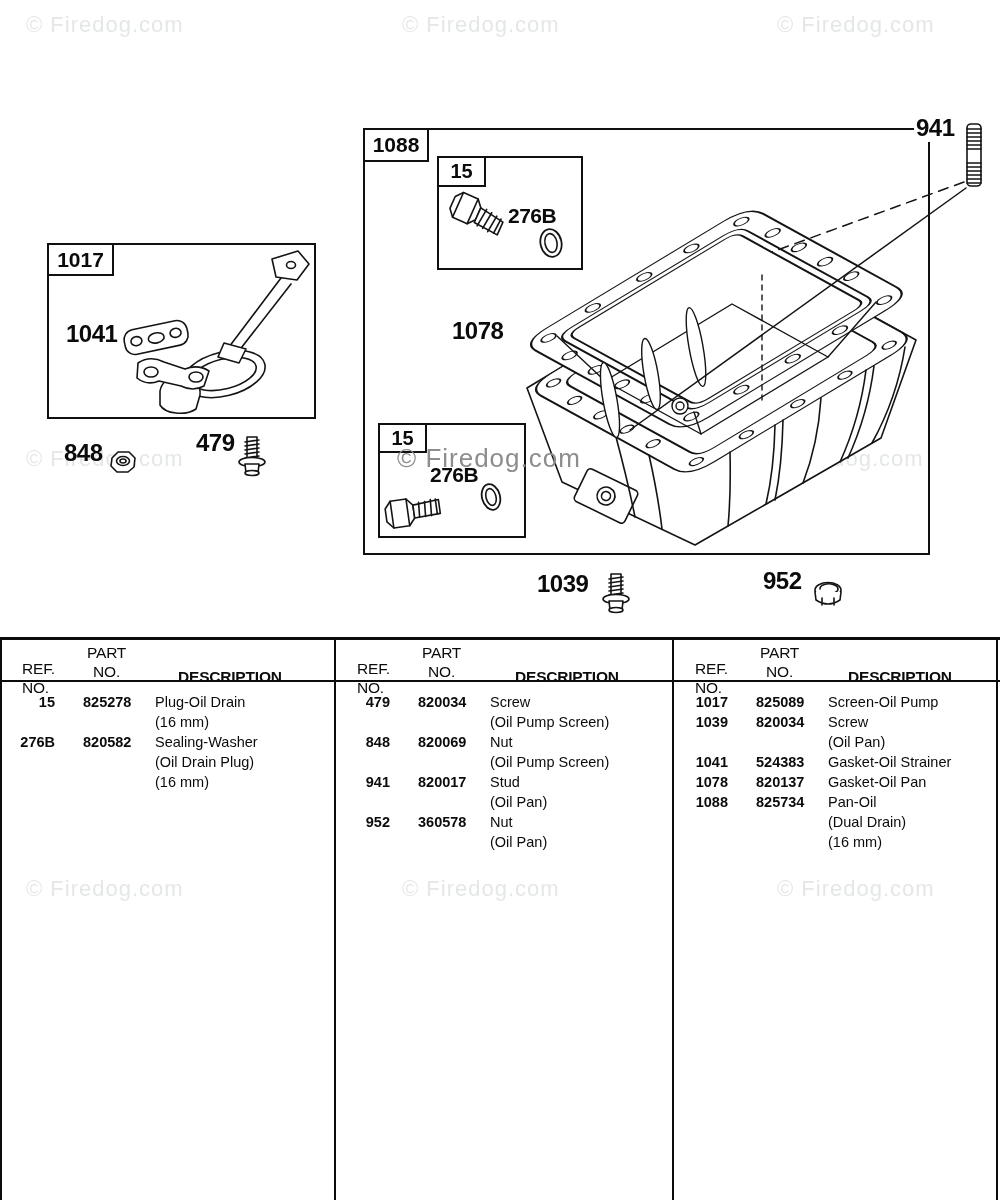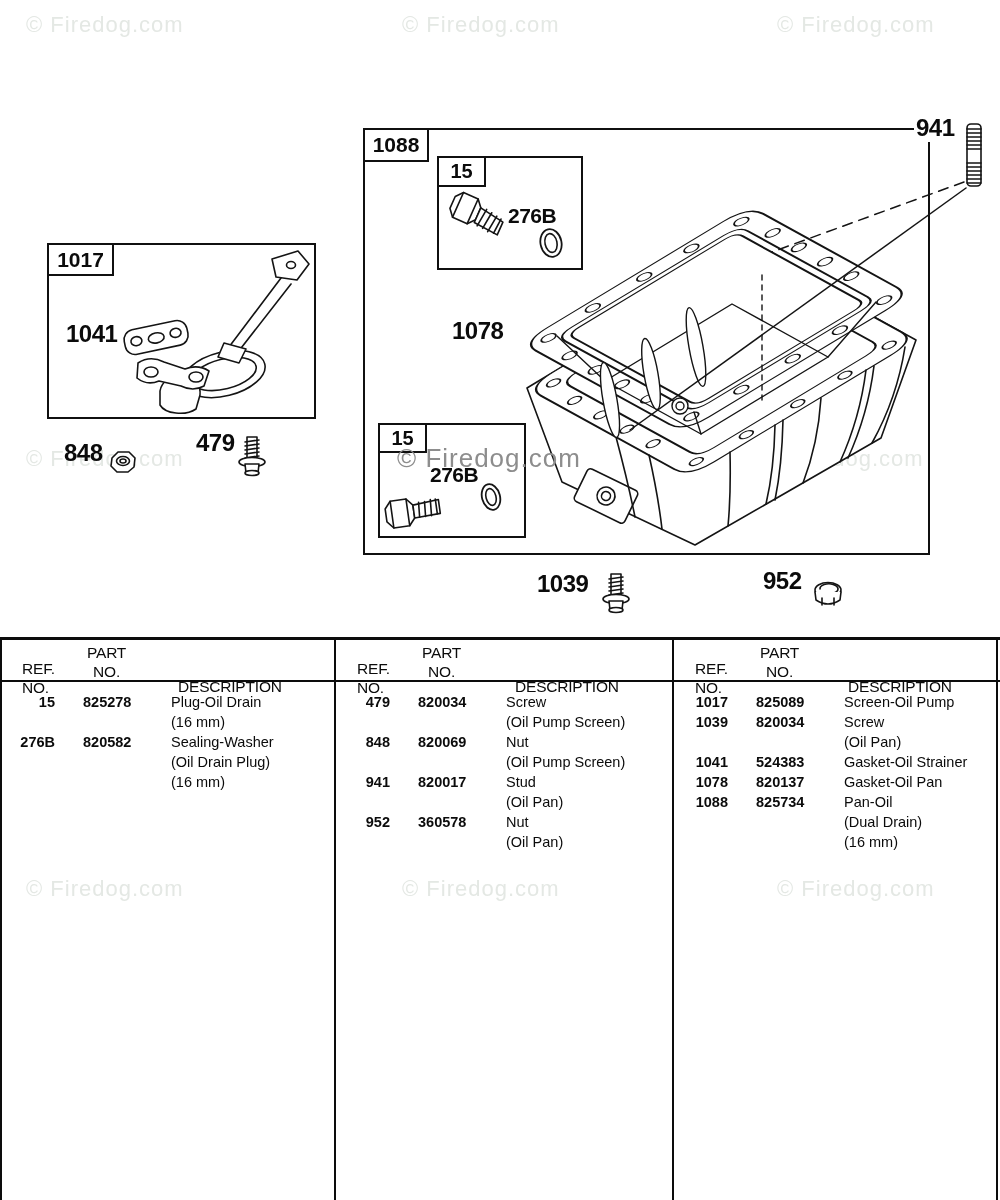--- a/index.html
+++ b/index.html
@@ -15,26 +15,26 @@
   .cal-big{font-size:24px;}
   .cal-med{font-size:21px;}
   .onwhite{background:#fff;padding:0 2px;}
   
   .tline{position:absolute;background:#0c0c0c;z-index:5;}
   .thead{position:absolute;z-index:6;font-size:15.5px;letter-spacing:-0.2px;}
   .thead .h-ref{position:absolute;top:16px;}
   .thead .h-ref div{line-height:19px;}
   .thead .h-part{position:absolute;top:0;}
   .thead .h-part div{line-height:19px;text-align:center;}
-  .thead .h-desc{position:absolute;top:35px;}
+  .thead .h-desc{position:absolute;top:25px;font-weight:bold;}
   .tcol{position:absolute;z-index:6;}
   .trow{display:flex;align-items:flex-start;font-size:14.5px;line-height:20px;}
   .tref{width:55px;text-align:right;font-weight:bold;flex:none;}
   .tpart{width:62px;margin-left:28px;font-weight:bold;flex:none;}
-  .tdesc{margin-left:26px;}
+  .tdesc{margin-left:10px;}
 </style>
 </head>
 <body>
 
 <div class="page">
 
   <div class="wm wm-light" style="left: 26px; top: 12px; color: rgb(228, 232, 228);">© Firedog.com</div>
   <div class="wm wm-light" style="left: 402px; top: 12px; color: rgb(228, 232, 228);">© Firedog.com</div>
   <div class="wm wm-light" style="left: 777px; top: 12px; color: rgb(228, 232, 228);">© Firedog.com</div>
   <div class="wm wm-light" style="left: 26px; top: 446px; color: rgb(228, 232, 228);">© Firedog.com</div>

